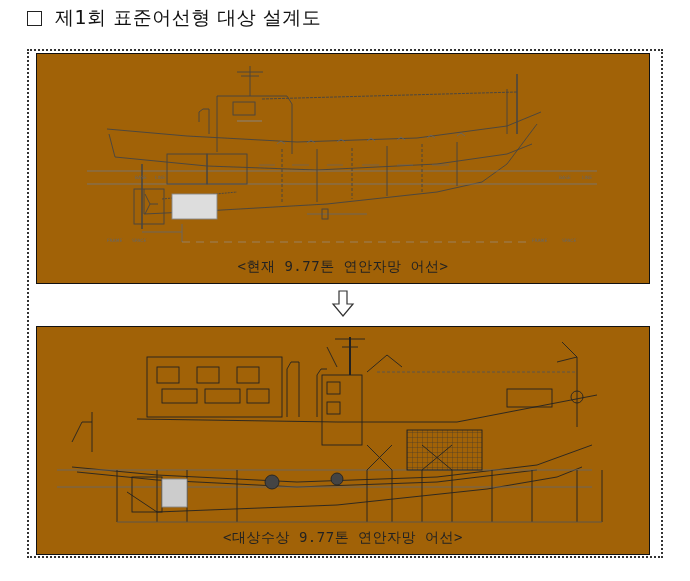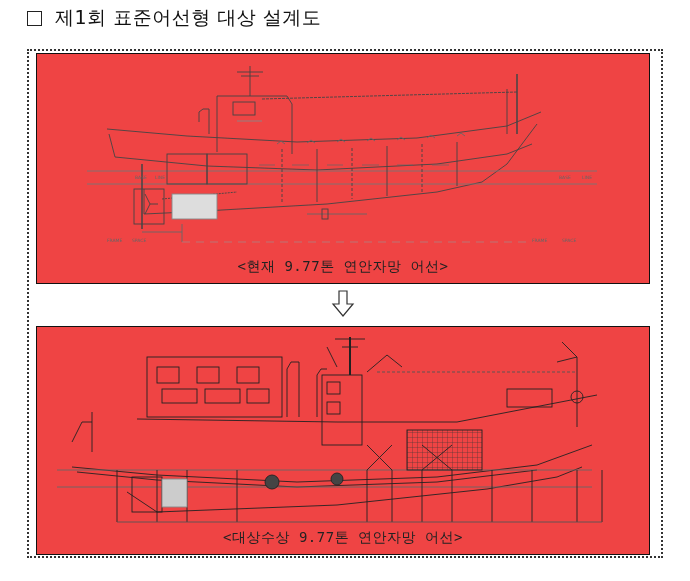--- a/index.html
+++ b/index.html
@@ -3,21 +3,21 @@
 <meta charset="utf-8">
 <style>
   html, body { margin:0; padding:0; background:#ffffff; }
   body { width:690px; height:581px; position:relative; overflow:hidden;
          font-family:"DejaVu Sans", sans-serif; color:#111; }
   .title { position:absolute; left:27px; top:4px; height:28px; display:flex; align-items:center;
            font-size:19px; font-weight:normal; letter-spacing:0.5px; }
   .title .sq { width:15px; height:15px; border:1.5px solid #222; box-sizing:border-box; margin-right:13px; }
   .outer { position:absolute; left:27px; top:49px; width:636px; height:509px;
            border:2px dotted #333; box-sizing:border-box; }
-  .box { position:absolute; left:36px; width:614px; border:1.5px solid #111; box-sizing:border-box; background:#ef4444; }
+  .box { position:absolute; left:36px; width:614px; border:1.5px solid #111; box-sizing:border-box; background:#a16207; }
   .box1 { top:53px; height:231px; }
   .box2 { top:326px; height:229px; }
   .caption { position:absolute; left:0; right:0; text-align:center; font-size:14px; color:#222;
              font-family:"DejaVu Sans Mono", monospace; letter-spacing:0.5px; }
   .box1 .caption { top:204px; }
   .box2 .caption { top:202px; }
   .drawing { position:absolute; left:0; top:0; }
   .arrow { position:absolute; left:331px; top:290px; width:24px; height:28px; }
 </style>
 </head>

